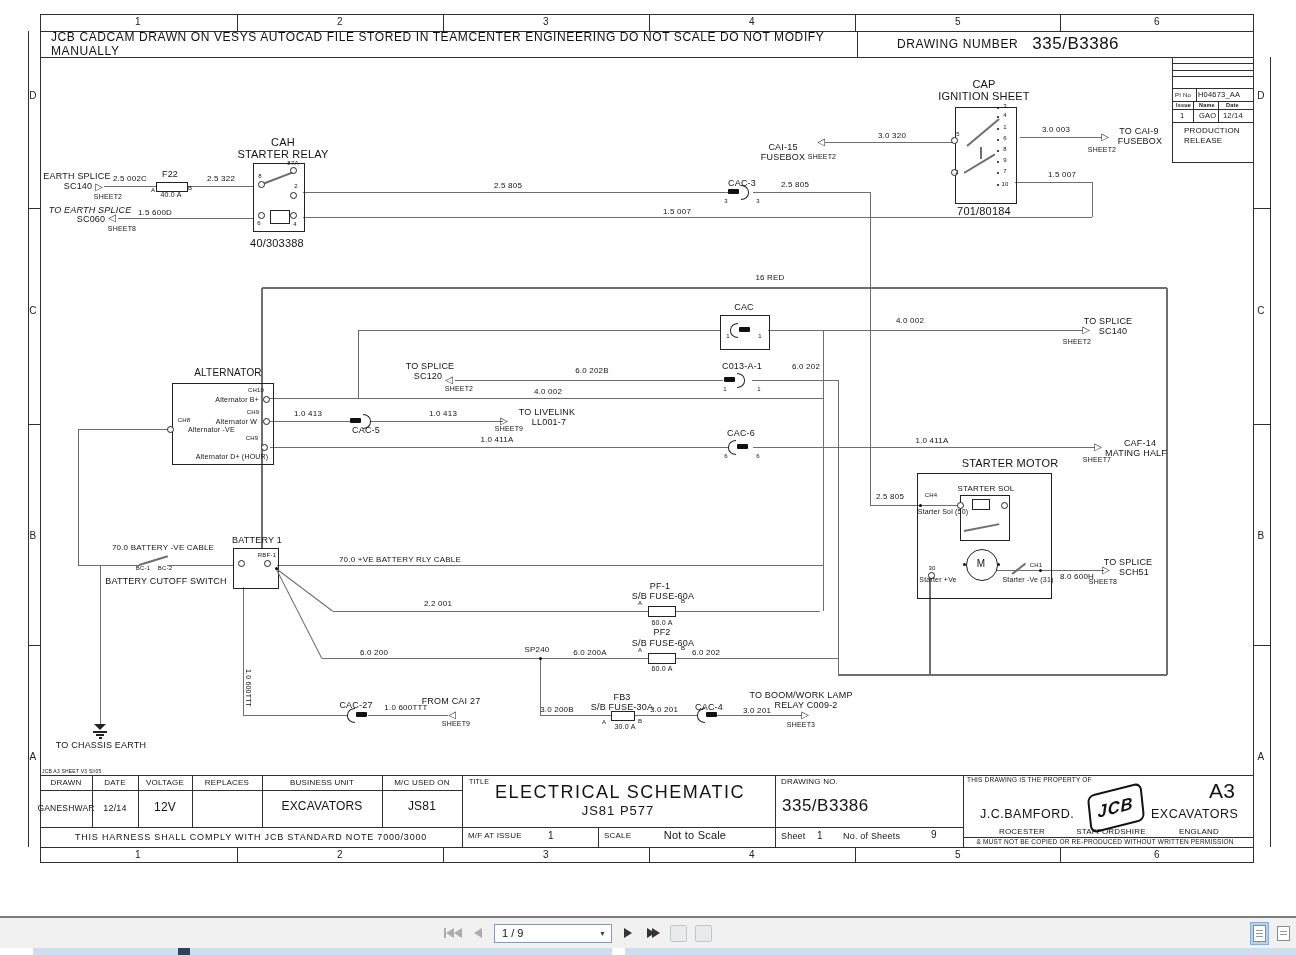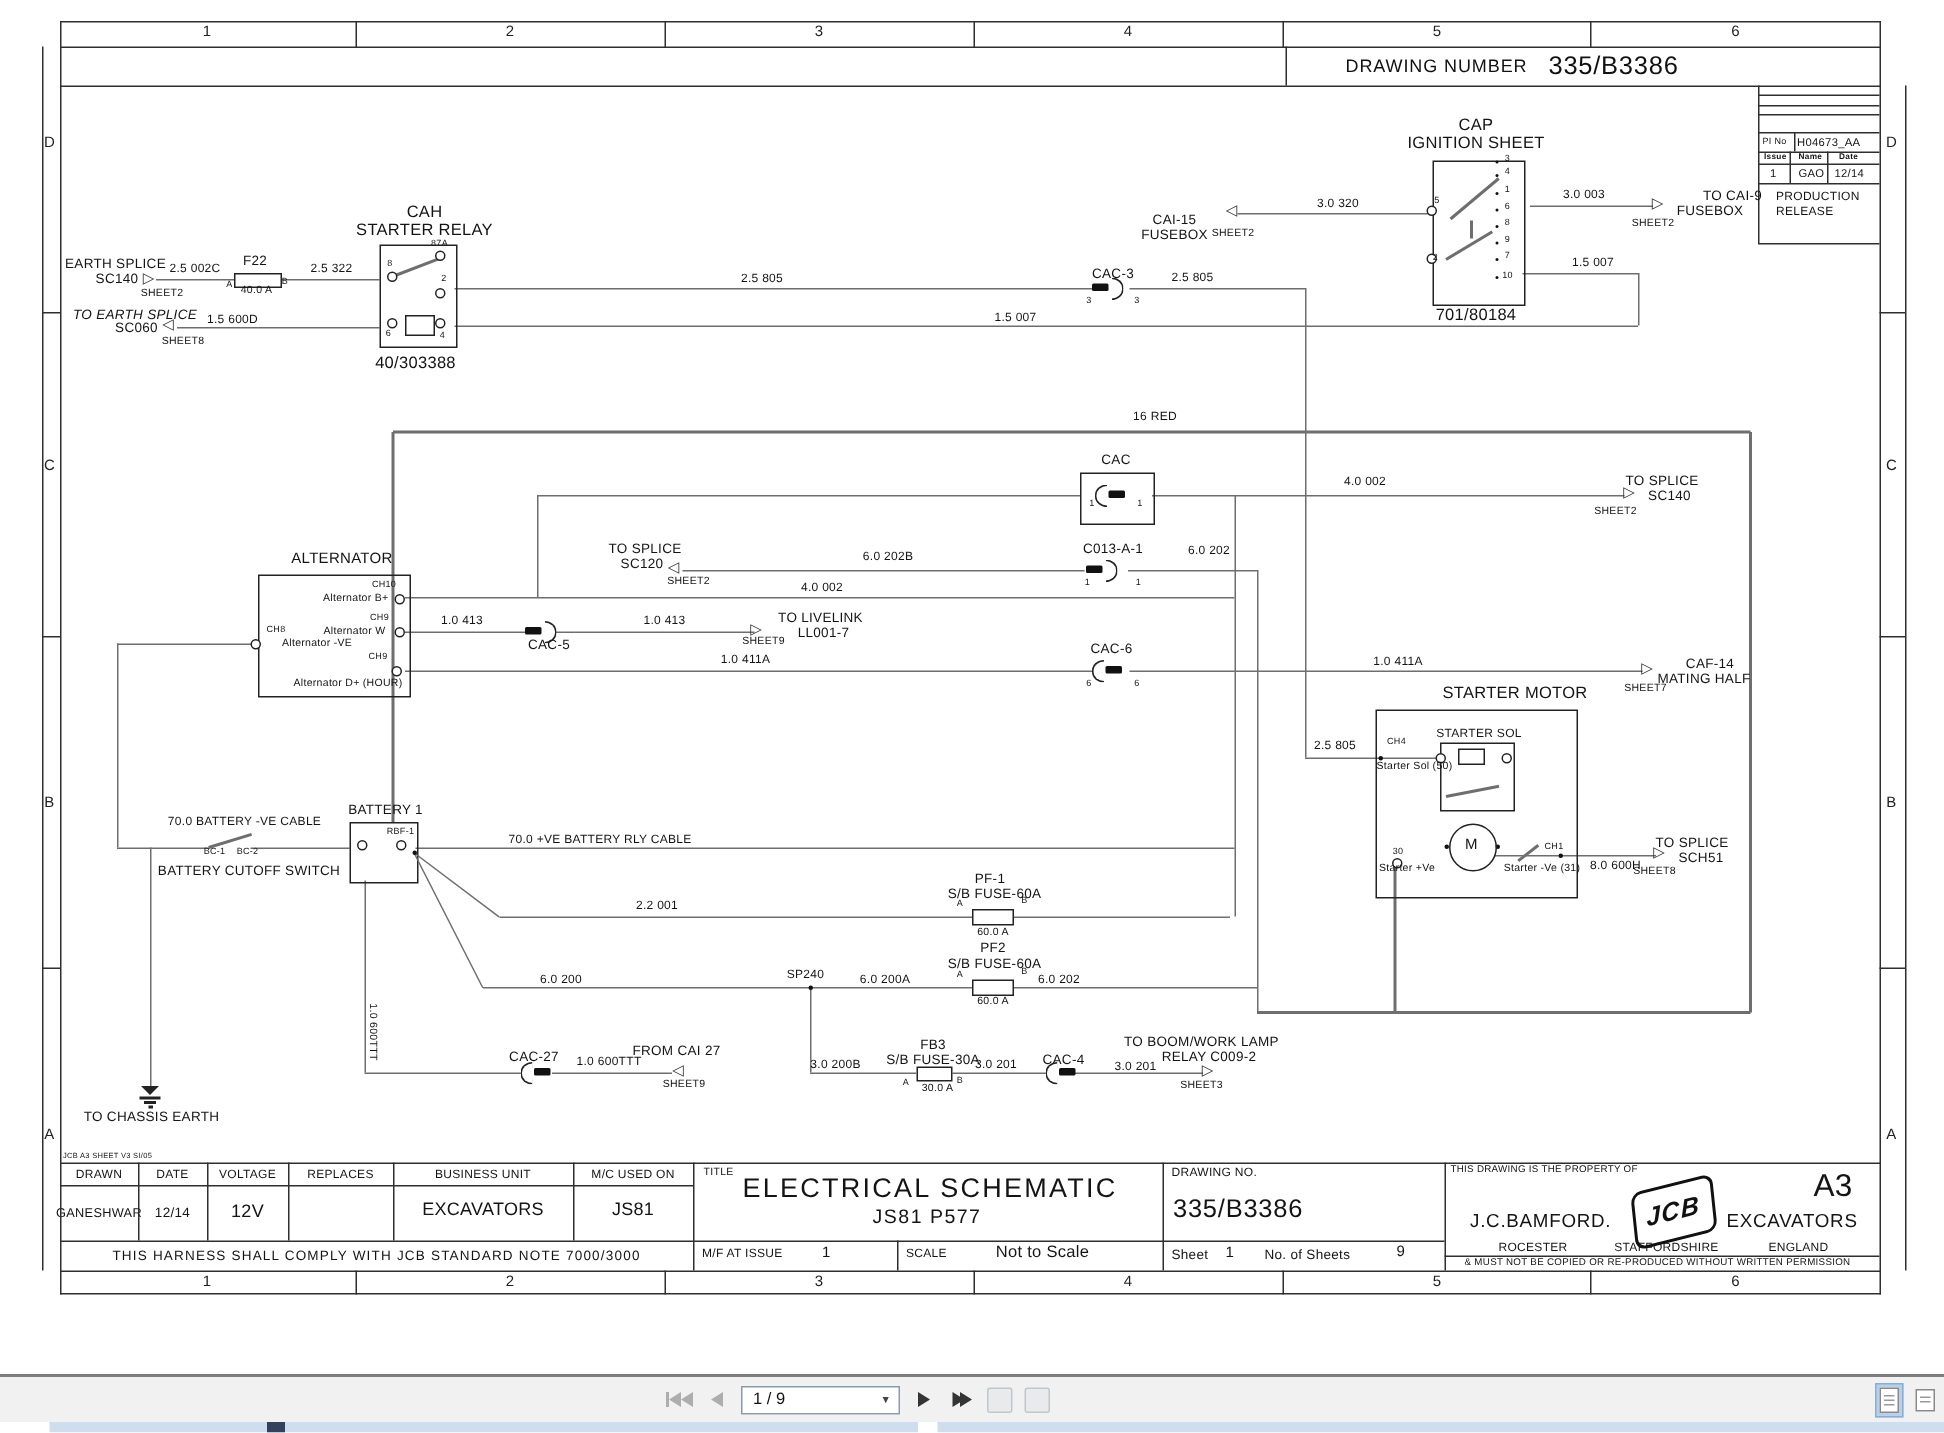--- a/index.html
+++ b/index.html
@@ -38,37 +38,38 @@
   #sep{position:absolute;left:0;top:916px;width:1296px;height:2px;background:#7d7d7d;}
   #toolbar{position:absolute;left:0;top:918px;width:1296px;height:30px;background:#f1f1f1;}
   .tb-center{position:absolute;left:444px;top:0;height:30px;display:flex;align-items:center;gap:7px;}
   .tb-right{position:absolute;right:4px;top:0;height:30px;display:flex;align-items:center;gap:6px;}
   .tbtn{display:flex;align-items:center;justify-content:center;width:18px;height:20px;}
   .tri{width:0;height:0;border-top:5px solid transparent;border-bottom:5px solid transparent;}
   .tri.l{border-right:8px solid #343434;}
   .tri.r{border-left:8px solid #343434;}
   .tri.dis.l{border-right-color:#adadad;}
   .bar-v{width:2px;height:10px;background:#adadad;}
-  .combo{width:106px;height:19px;background:#fff;border:1px solid #8a9bb0;display:flex;align-items:center;
+  .combo{width:118px;height:19px;background:#fff;border:1px solid #8a9bb0;display:flex;align-items:center;
          justify-content:space-between;padding:0 5px 0 7px;font-size:11px;box-sizing:border-box;}
   .combo .ca{font-size:7px;color:#444;}
   .viewico{width:15px;height:15px;border:1.5px solid #b5bdc2;background:#e7e9ea;border-radius:2px;opacity:.8;}
   .pgico{width:13px;height:17px;border:1px solid #8a8a8a;background:#fff;display:flex;flex-direction:column;
          justify-content:center;gap:2px;padding:0 2px;box-sizing:border-box;}
   .pgico i{display:block;height:1px;background:#9a9a9a;}
   .pgsel{background:#b9d0e8;border:1px solid #86aed6;padding:2px;}
   #bstrip{position:absolute;left:0;top:948px;width:1296px;height:7px;background:#fff;}
   .bseg{position:absolute;top:0;height:7px;background:#cfdeef;}
   .btab{position:absolute;top:0;height:7px;width:12px;background:#33425c;}
 </style>
 </head>
 <body>
 
 <div id="stage">
 
+  <div class="cell-note">JCB CADCAM DRAWN ON VESYS  AUTOCAD FILE STORED IN TEAMCENTER ENGINEERING DO NOT SCALE  DO NOT MODIFY MANUALLY</div>
   <div class="cell-dno">
     <span class="dl">DRAWING NUMBER</span>
     <span class="dv">335/B3386</span>
   </div>
 
   <div class="rev-bar" style="top:58px"></div>
   <div class="rev-bar" style="top:71px"></div>
   <div class="lbl" style="left:1175px;top:92px;font-size:6px">PI No</div>
   <div class="lbl" style="left:1198px;top:91px;font-size:7.5px">H04673_AA</div>
   <div class="lbl" style="left:1176px;top:103px;font-size:5.5px;font-weight:bold">Issue</div>
@@ -329,21 +330,21 @@
     <div class="lbl" style="left: 1005px; top: 138px; font-size: 6px; transform: translate(-50%, -50%);">6</div>
     <div class="lbl" style="left: 1005px; top: 149px; font-size: 6px; transform: translate(-50%, -50%);">8</div>
     <div class="lbl" style="left: 1005px; top: 160px; font-size: 6px; transform: translate(-50%, -50%);">9</div>
     <div class="lbl" style="left: 1005px; top: 171px; font-size: 6px; transform: translate(-50%, -50%);">7</div>
     <div class="lbl" style="left: 1005px; top: 184px; font-size: 6px; transform: translate(-50%, -50%);">10</div>
     <div class="lbl" style="left: 783px; top: 147px; font-size: 9px; transform: translate(-50%, -50%);">CAI-15</div>
     <div class="lbl" style="left: 783px; top: 157px; font-size: 9px; transform: translate(-50%, -50%);">FUSEBOX</div>
     <div class="lbl" style="left: 822px; top: 156px; font-size: 7px; transform: translate(-50%, -50%);">SHEET2</div>
     <div class="lbl" style="left: 892px; top: 136px; font-size: 8px; transform: translate(-50%, -50%);">3.0 320</div>
     <div class="lbl" style="left: 1056px; top: 130px; font-size: 8px; transform: translate(-50%, -50%);">3.0 003</div>
-    <div class="lbl" style="left: 1139px; top: 131px; font-size: 9px; transform: translate(-50%, -50%); margin-left: 16px;">TO CAI-9</div>
+    <div class="lbl" style="left: 1139px; top: 131px; font-size: 9px; transform: translate(-50%, -50%);">TO CAI-9</div>
     <div class="lbl" style="left: 1140px; top: 141px; font-size: 9px; transform: translate(-50%, -50%);">FUSEBOX</div>
     <div class="lbl" style="left: 1102px; top: 149px; font-size: 7px; transform: translate(-50%, -50%);">SHEET2</div>
     <div class="lbl" style="left: 1062px; top: 175px; font-size: 8px; transform: translate(-50%, -50%);">1.5 007</div>
     <div class="lbl" style="left: 677px; top: 212px; font-size: 8px; transform: translate(-50%, -50%);">1.5 007</div>
     <div class="lbl" style="left: 742px; top: 183px; font-size: 9px; transform: translate(-50%, -50%);">CAC-3</div>
     <div class="lbl" style="left: 726px; top: 201px; font-size: 6px; transform: translate(-50%, -50%);">3</div>
     <div class="lbl" style="left: 758px; top: 201px; font-size: 6px; transform: translate(-50%, -50%);">3</div>
     <div class="lbl" style="left: 508px; top: 186px; font-size: 8px; transform: translate(-50%, -50%);">2.5 805</div>
     <div class="lbl" style="left: 795px; top: 185px; font-size: 8px; transform: translate(-50%, -50%);">2.5 805</div>
     <div class="lbl" style="left: 770px; top: 278px; font-size: 8px; transform: translate(-50%, -50%);">16 RED</div>

